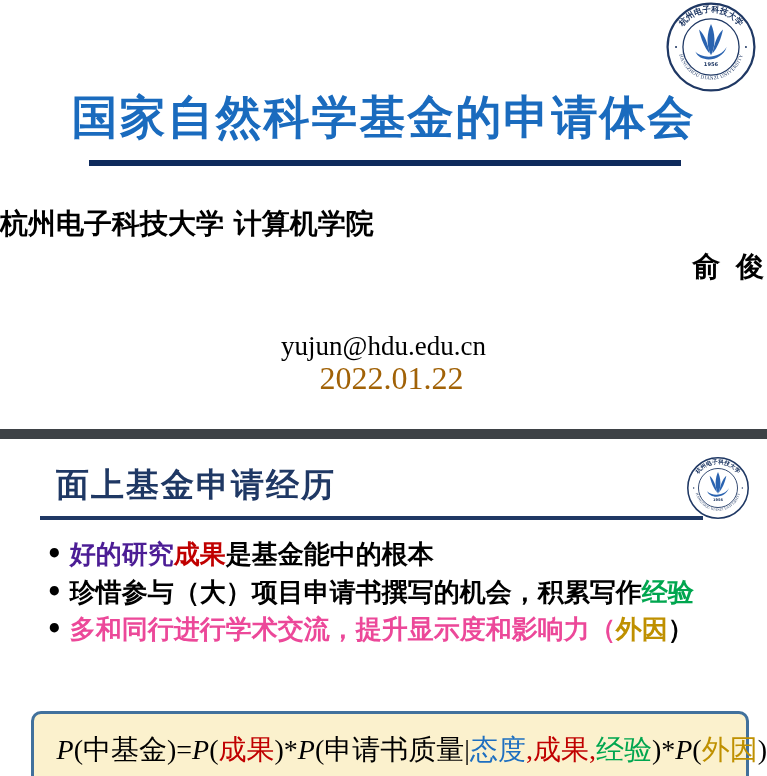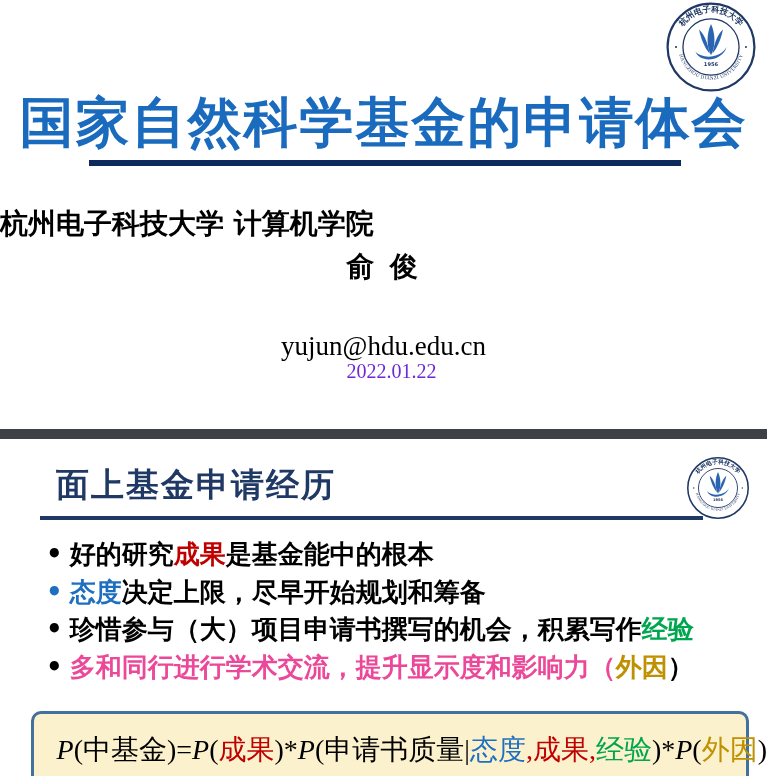--- a/index.html
+++ b/index.html
@@ -5,28 +5,28 @@
   html,body{margin:0;padding:0;background:#fff;}
   .screen{
     position:relative;width:767px;height:776px;overflow:hidden;background:#ffffff;
     font-family:"DejaVu Sans","Liberation Sans",sans-serif;
   }
   
   .logo-slide1{position:absolute;left:665px;top:1px;width:92px;height:92px;}
   .logo-slide2{position:absolute;left:686px;top:456px;width:64px;height:64px;}
   .title1{
     position:absolute;left:0;right:0;top:84px;text-align:center;
-    font-size:54px;font-weight:700;color:#1A6BBE;letter-spacing:2px;line-height:1.45;
+    font-size:46px;font-weight:700;color:#1A6BBE;letter-spacing:2px;line-height:1.45;
   }
   .title1-underline{position:absolute;left:89px;top:160px;width:592px;height:6px;background:#0E2A5C;}
   .affil{position:absolute;left:0;right:0;top:205px;text-align:left;font-size:28px;font-weight:700;color:#000;}
-  .author{position:absolute;left:0;right:0;top:248px;text-align:center;font-size:28px;font-weight:700;color:#000;letter-spacing:3px;}
+  .author{position:absolute;left:0;right:0;top:248px;text-align:right;font-size:28px;font-weight:700;color:#000;letter-spacing:3px;}
   .email{position:absolute;left:0;right:0;top:287px;text-align:center;font-size:27px;color:#000;
     font-family:"Liberation Serif","DejaVu Serif",serif;margin-top:44px;}
-  .date{position:absolute;left:16px;right:0;top:360px;text-align:center;font-size:20px;color:#6d28d9;
+  .date{position:absolute;left:16px;right:0;top:360px;text-align:center;font-size:32px;color:#a16207;
     font-family:"Liberation Serif","DejaVu Serif",serif;}
   .divider{position:absolute;left:0;top:429px;width:767px;height:10px;background:#3E4246;}
   
   .heading2{position:absolute;left:56px;top:463px;font-size:33px;font-weight:700;color:#1F3864;letter-spacing:2px;text-align:center;}
   .heading2-rule{position:absolute;left:40px;top:516px;width:663px;height:4px;background:#1F3864;}
   .bullets{position:absolute;left:46px;top:536px;width:690px;}
   .bullet{font-size:26px;font-weight:600;color:#000;line-height:37.5px;white-space:nowrap;}
   .bullet > span:first-child{margin-right:7px;}
   .formula-box{
     position:absolute;left:31px;top:711px;width:718px;height:82px;
@@ -84,22 +84,21 @@
   <div class="divider"></div>
 
   <svg class="logo-slide2" aria-hidden="true">
     <use href="#hdu-logo-symbol"></use>
   </svg>
 
   <div class="heading2">面上基金申请经历</div>
   <div class="heading2-rule"></div>
 
   <div class="bullets">
-    <div class="bullet"><span style="color: rgb(0, 0, 0);">•</span><span style="color: #000000;">好的研究</span><span style="color: rgb(192, 0, 0); font-weight: 800;">成果</span><span style="color: rgb(0, 0, 0);">是基金能中的根本</span></div>
-    <div class="bullet"><span style="color: rgb(30, 111, 192);">•</span><span style="color: rgb(30, 111, 192); font-weight: 800;">态度</span><span style="color: rgb(0, 0, 0);">决定上限，尽早开始规划和筹备</span></div>
+    <div class="bullet"><span style="color: rgb(0, 0, 0);">•</span><span style="color: #4c1d95;">好的研究</span><span style="color: rgb(192, 0, 0); font-weight: 800;">成果</span><span style="color: rgb(0, 0, 0);">是基金能中的根本</span></div>
     <div class="bullet"><span style="color: rgb(0, 0, 0);">•</span><span style="color: rgb(0, 0, 0);">珍惜参与（大）项目申请书撰写的机会，积累写作</span><span style="color: rgb(0, 166, 79); font-weight: 800;">经验</span></div>
     <div class="bullet"><span style="color: rgb(0, 0, 0);">•</span><span style="color: #ec4899;">多和同行进行学术交流，提升显示度和影响力（</span><span style="color: rgb(191, 144, 0);">外因</span><span style="color: rgb(0, 0, 0);">）</span></div>
   </div>
 
   <div class="formula-box"></div>
   <div class="formula"><span class="it" style="color: rgb(0, 0, 0);">P</span><span style="color: rgb(0, 0, 0);">(中基金)=</span><span class="it" style="color: rgb(0, 0, 0);">P</span><span style="color: rgb(0, 0, 0);">(</span><span style="color: rgb(192, 0, 0);">成果</span><span style="color: rgb(0, 0, 0);">)*</span><span class="it" style="color: rgb(0, 0, 0);">P</span><span style="color: rgb(0, 0, 0);">(申请书质量|</span><span style="color: rgb(30, 111, 192);">态度</span><span style="color: rgb(192, 0, 0);">,</span><span style="color: rgb(192, 0, 0);">成果</span><span style="color: rgb(192, 0, 0);">,</span><span style="color: rgb(0, 166, 79);">经验</span><span style="color: rgb(0, 0, 0);">)*</span><span class="it" style="color: rgb(0, 0, 0);">P</span><span style="color: rgb(0, 0, 0);">(</span><span style="color: rgb(191, 144, 0);">外因</span><span style="color: rgb(0, 0, 0);">)</span></div>
 
 </div>
 
 </body></html>

